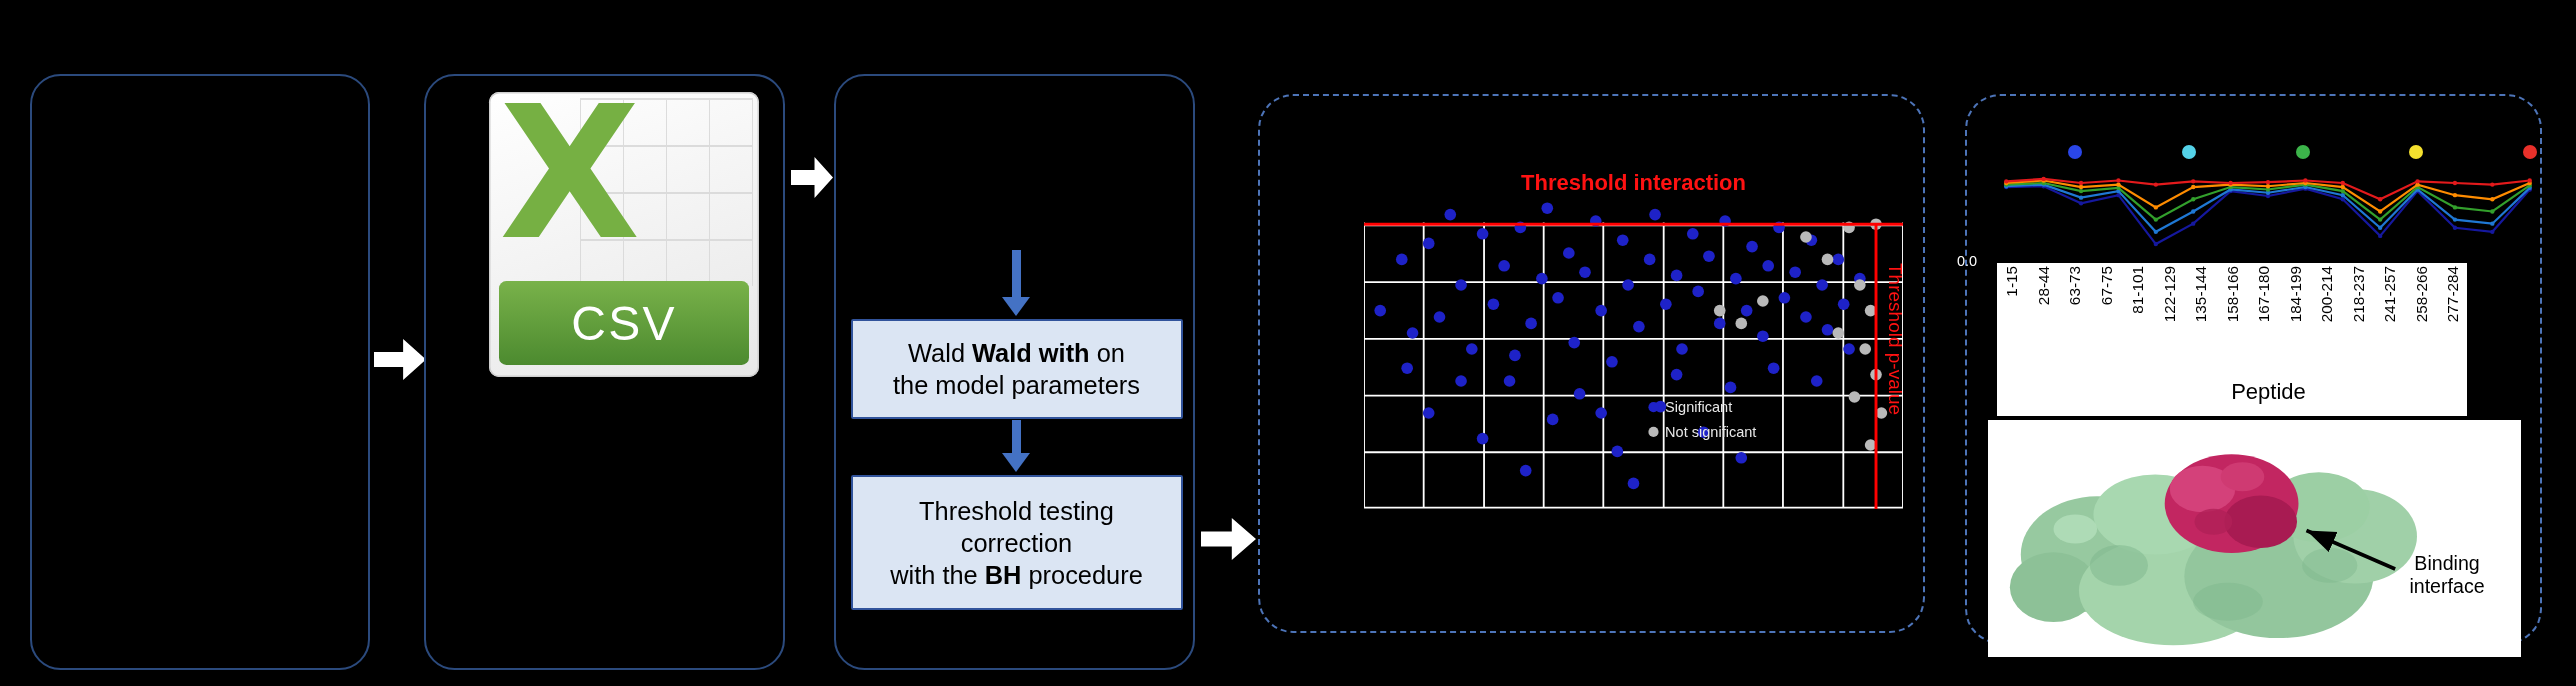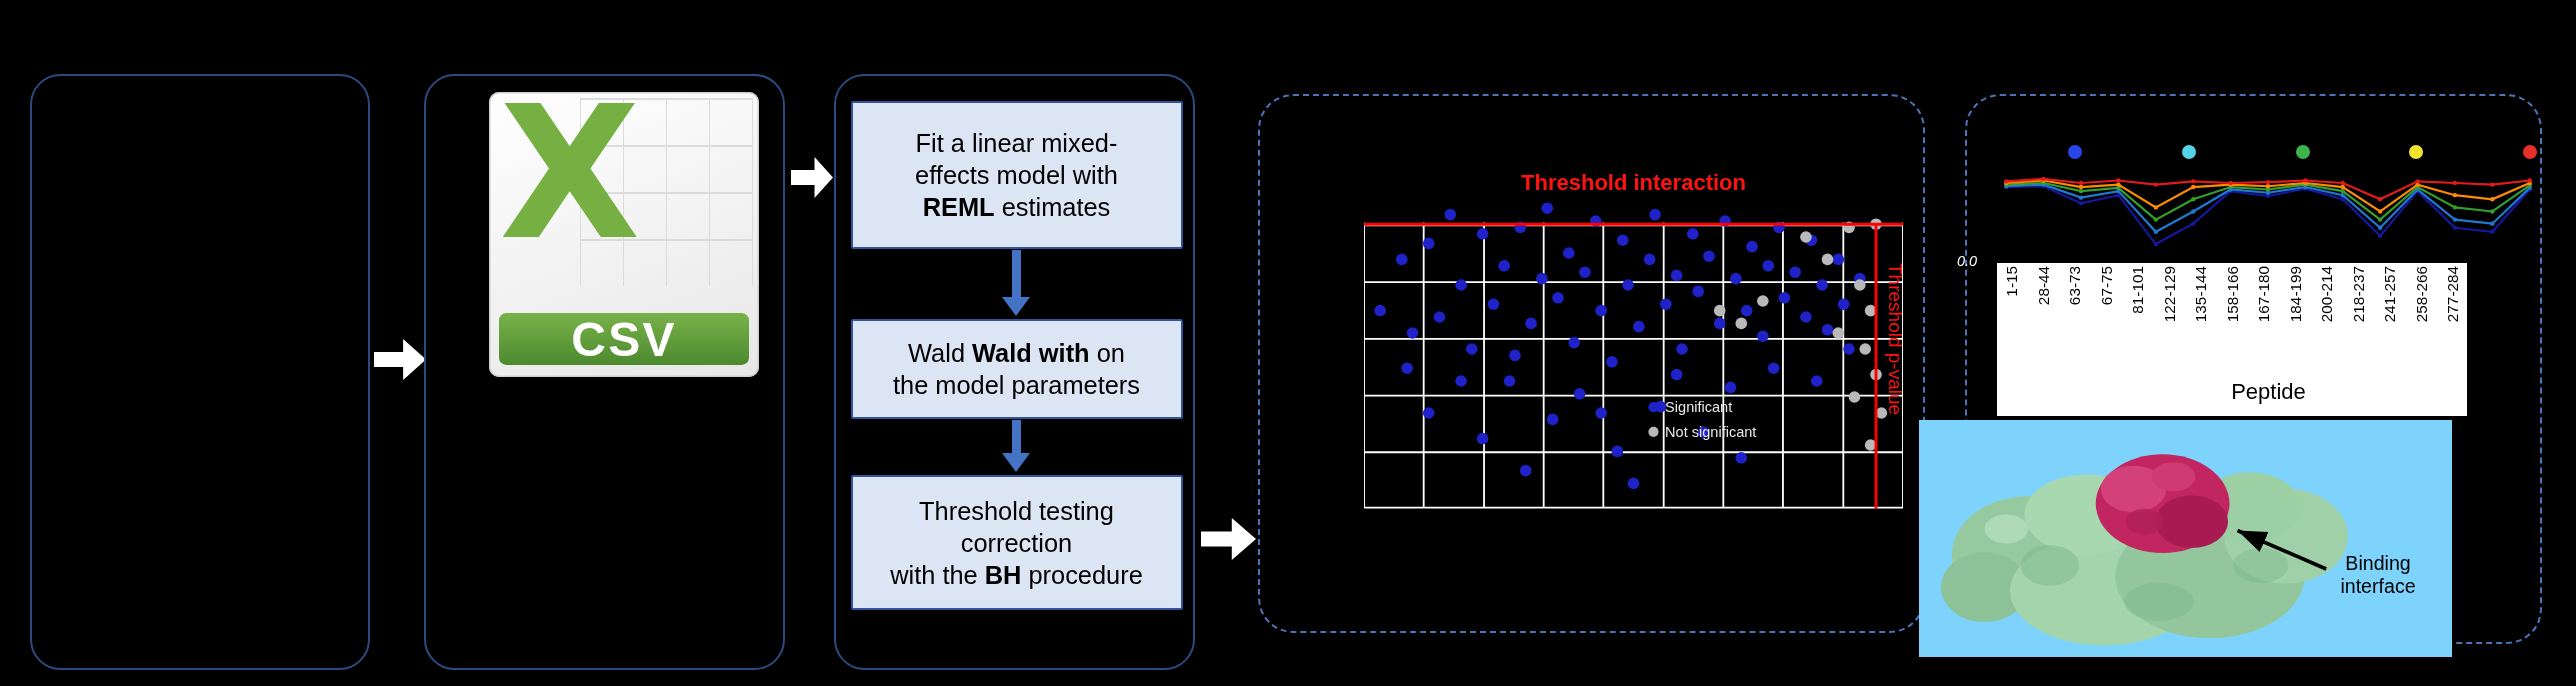--- a/index.html
+++ b/index.html
@@ -12,33 +12,33 @@
   .step b{font-weight:bold;}
   .varrow{position:absolute;width:8.7px;background:#4472c4;}
   .varrow:after{content:"";position:absolute;left:50%;transform:translateX(-50%);top:100%;width:0;height:0;
         border:solid transparent;border-width:19px 14px 0 14px;border-top-color:#4472c4;}
   .csv-card{position:absolute;left:63px;top:16px;width:270px;height:285px;background:linear-gradient(160deg,#ffffff,#e7e7e7);
         border-radius:10.2px;box-shadow:inset 0 0 0 1.5px #cfcfcf;}
   .csv-grid{position:absolute;right:5.8px;top:5.8px;width:173px;height:188px;
         background-image:linear-gradient(#d9d9d9 1.5px,transparent 1.5px),linear-gradient(90deg,#d9d9d9 1.5px,transparent 1.5px);
         background-size:43px 47px;opacity:.9;}
   .csv-x{position:absolute;left:10.2px;top:-25px;font-size:183px;font-weight:bold;color:#76b043;font-family:"DejaVu Sans",sans-serif;}
-  .csv-banner{position:absolute;left:10.2px;right:10.2px;bottom:11.6px;height:52px;border-radius:7.3px;
-        background:linear-gradient(#79b24a,#4c8a2f);color:#fff;font-weight:bold;font-size:48px;letter-spacing:2.2px;
+  .csv-banner{position:absolute;left:10.2px;right:10.2px;bottom:11.6px;height:84px;border-radius:7.3px;
+        background:linear-gradient(#79b24a,#4c8a2f);color:#fff;font-weight:normal;font-size:48px;letter-spacing:2.2px;
         display:flex;align-items:center;justify-content:center;}
   .scatter-title{position:absolute;left:1364px;top:154px;width:539px;text-align:center;color:#ff1212;font-size:22px;font-weight:600;margin-top:16px;}
   .threshold-vlabel{position:absolute;left:1884px;top:263px;writing-mode:vertical-rl;color:#ff1212;font-size:19px;}
   .legend-dots{position:absolute;left:2068px;top:145px;width:469px;display:flex;justify-content:space-between;}
   .dot{width:14px;height:14px;border-radius:50%;display:inline-block;}
   .axis-strip{position:absolute;left:1997px;top:263px;width:470px;height:153px;background:#fff;}
   .pep-labels{position:absolute;left:2003px;top:266px;width:459px;height:110px;display:flex;justify-content:space-between;align-items:flex-start;}
   .pep{writing-mode:vertical-rl;transform:rotate(180deg);font-size:15.3px;color:#000;}
   .pep-axis{position:absolute;left:1997px;top:379px;width:543px;text-align:center;font-size:22px;color:#000;}
-  .ytick{position:absolute;left:1957px;top:253px;color:#fff;font-size:14.5px;font-style:italic;}
-  .protein-panel{position:absolute;left:1919px;top:420px;width:533px;height:237px;background:#7dd3fc;z-index:3;}
+  .ytick{position:absolute;left:1957px;top:253px;color:#fff;font-size:14.5px;}
+  .protein-panel{position:absolute;left:1988px;top:420px;width:533px;height:237px;background:#ffffff;z-index:3;}
   .binding-label{position:absolute;left:401px;top:132px;width:116px;font-size:19.6px;color:#000;text-align:center;line-height:1.15;}
   svg{display:block;}
 </style>
 </head>
 <body>
 
 <div class="stage">
 
   <div class="obox" style="left:30px;top:74px;width:340px;height:596px"></div>
 
@@ -48,25 +48,20 @@
     <div class="csv-card">
       <div class="csv-grid"></div>
       <div class="csv-x">X</div>
       <div class="csv-banner">CSV</div>
     </div>
   </div>
 
   <div class="blockarrow" style="left:791px;top:157px;width:42px;height:41px"></div>
 
   <div class="obox" style="left:834px;top:74px;width:361px;height:596px">
-    <div class="step" style="left:14.5px;top:25px;width:332px;height:148px">
-      <span><span>Fit a linear mixed-
-effects model with
-</span><b>REML</b><span> estimates</span></span>
-    </div>
     <div class="varrow" style="left:176px;top:174px;height:47px"></div>
     <div class="step" style="left:14.5px;top:243px;width:332px;height:100px">
       <span><span>Wald </span><b>Wald with</b><span> on
 the model parameters</span></span>
     </div>
     <div class="varrow" style="left:176px;top:344px;height:33px"></div>
     <div class="step" style="left:14.5px;top:399px;width:332px;height:135px">
       <span><span>Threshold testing
 correction
 with the </span><b>BH</b><span> procedure</span></span>

